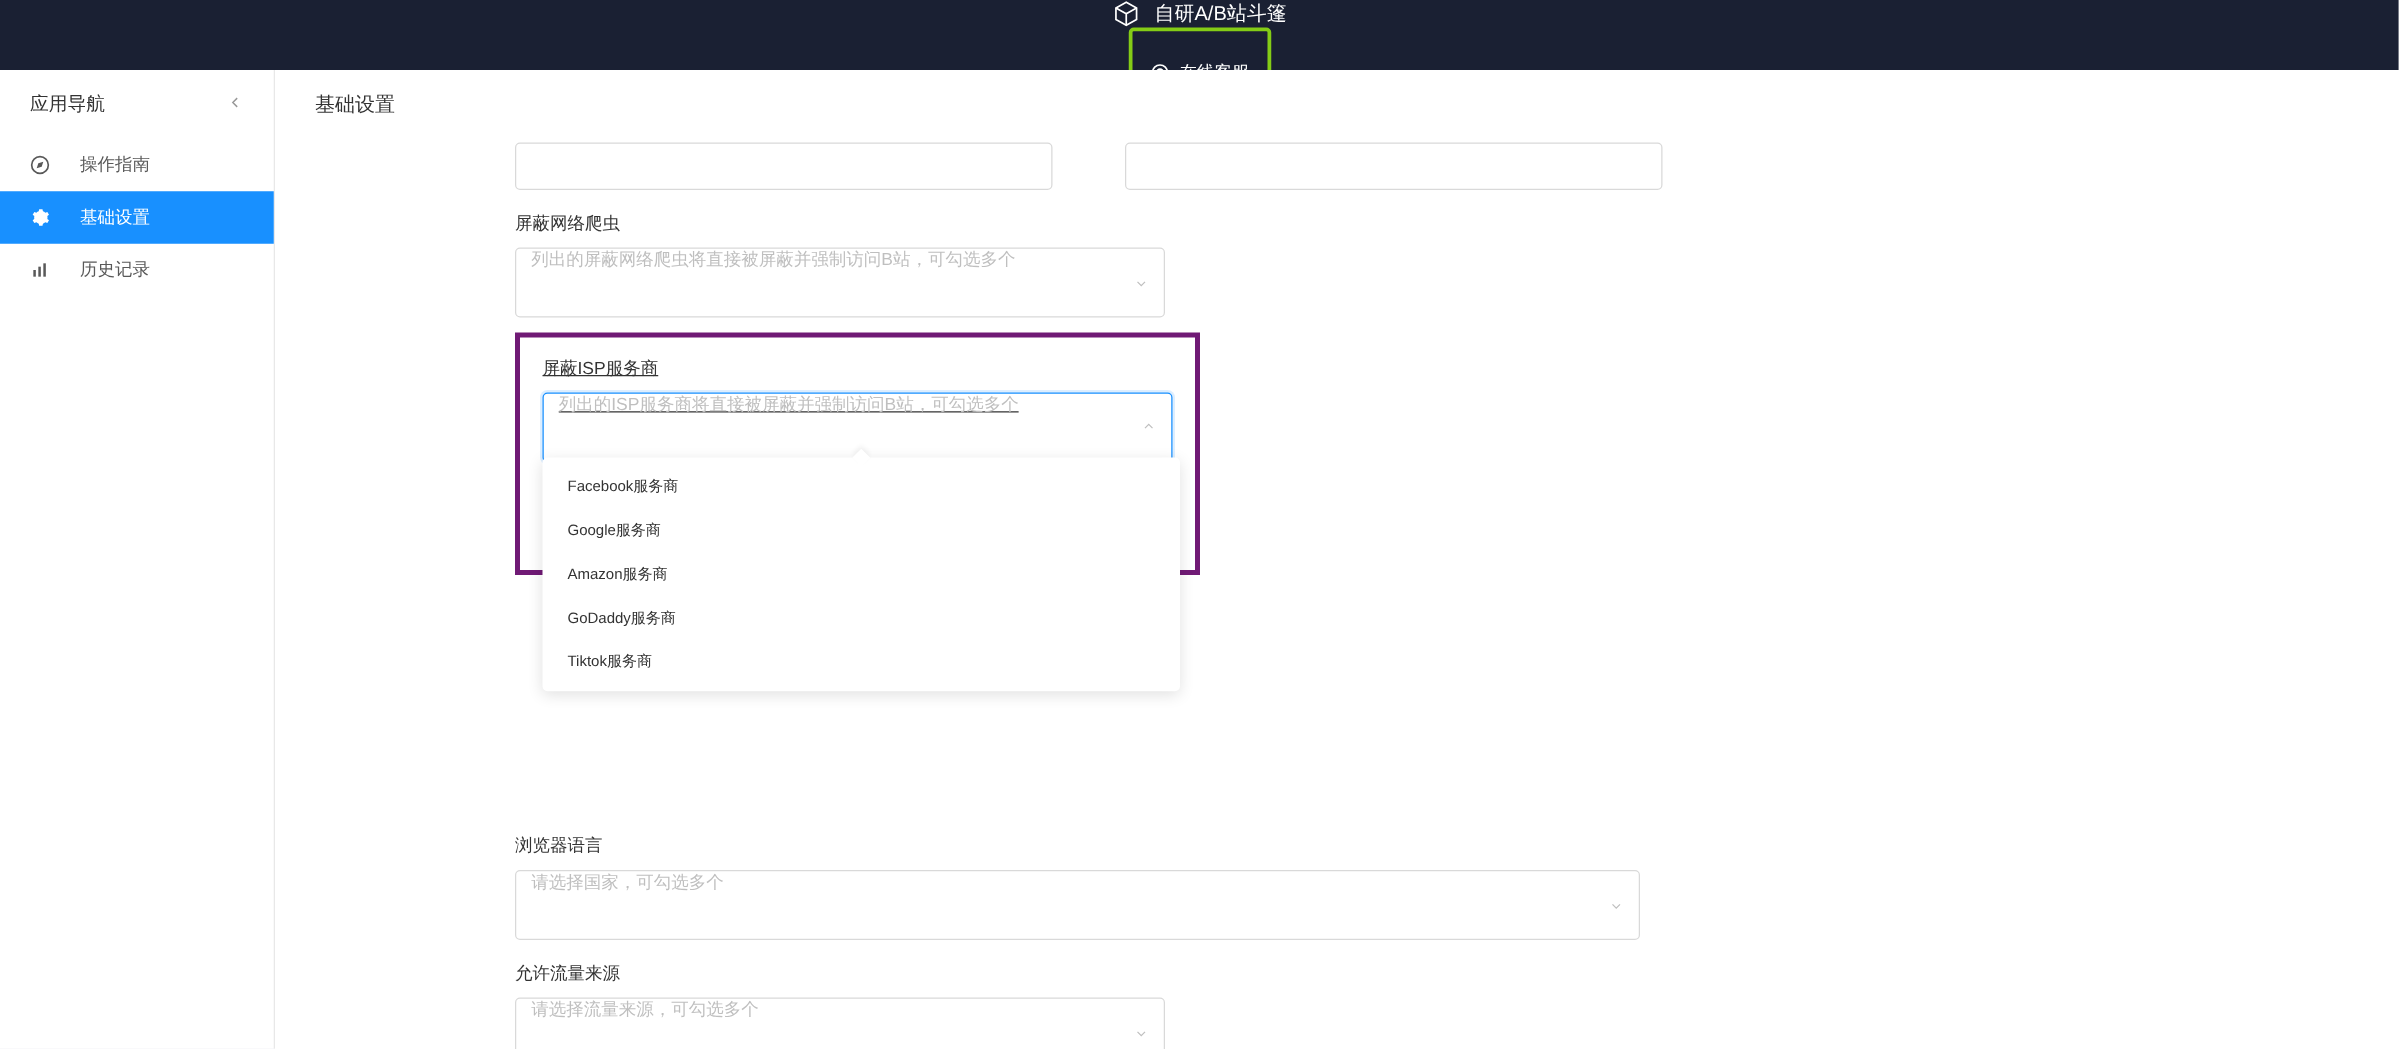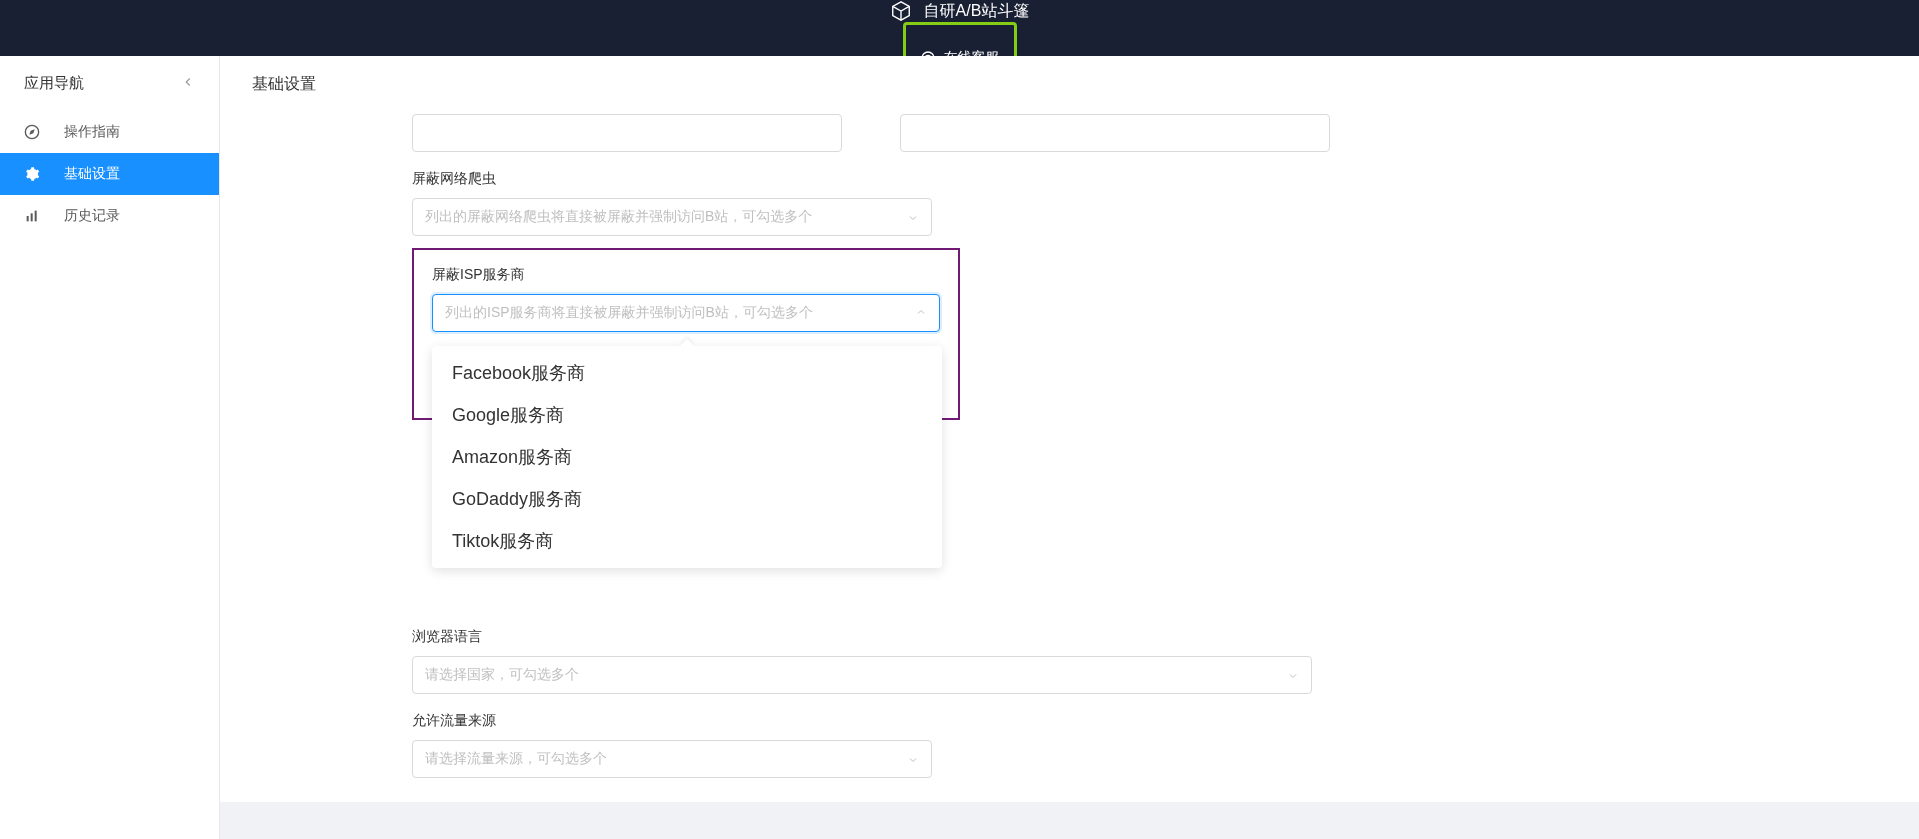--- a/index.html
+++ b/index.html
@@ -27,33 +27,33 @@
     .sidebar-item-icon { width: 16px; height: 16px; display: flex; align-items: center; justify-content: center; }
     
     
     .main { flex: 1; overflow-y: auto; padding: 0; }
     .content-card { background: #fff; margin: 0; }
     .content-header { padding: 18px 32px; border-bottom: 1px solid transparent; }
     .content-title { font-size: 16px; font-weight: 500; color: #333; }
     .content-body { padding: 0 32px 24px; }
     
     .form-label { display: block; font-size: 14px; color: #333; margin-bottom: 10px; margin-top: 18px; }
-    .form-select { width: 100%; height: 38px; border: 1px solid #d9d9d9; border-radius: 4px; background: #fff; padding: 0 30px 0 12px; color: #bfbfbf; font-size: 14px; display: flex; align-items: center; position: relative; cursor: pointer; }
+    .form-select { width: 100%; height: 56px; border: 1px solid #d9d9d9; border-radius: 4px; background: #fff; padding: 0 30px 0 12px; color: #bfbfbf; font-size: 14px; display: flex; align-items: flex-start; position: relative; cursor: pointer; }
     .form-select.focused { border-color: #1890ff; box-shadow: 0 0 0 2px rgba(24,144,255,0.15); }
     .form-select.full { max-width: 900px; }
     .form-select.med { max-width: 520px; }
     
     .select-arrow { position: absolute; right: 12px; top: 50%; transform: translateY(-50%); color: #bfbfbf; width: 12px; height: 12px; }
     .select-arrow.up { transform: translateY(-50%) rotate(180deg); }
     
-    .highlight-box { border: 2px solid #701a75; padding: 10px 18px 86px 18px; margin: 12px 0 0 0; max-width: 548px; position: relative; }
+    .highlight-box { border: 4px solid #701a75; padding: 10px 18px 86px 18px; margin: 12px 0 0 0; max-width: 548px; position: relative; text-decoration: underline; }
     
     .dropdown { position: absolute; background: #fff; border-radius: 4px; box-shadow: 0 3px 12px rgba(0,0,0,0.12); width: 510px; left: 18px; top: 96px; z-index: 100; padding: 6px 0; }
     .dropdown-notch { position: absolute; top: -5px; left: 50%; transform: translateX(-50%); width: 10px; height: 10px; background: #fff; transform: translateX(-50%) rotate(45deg); box-shadow: -2px -2px 4px rgba(0,0,0,0.06); }
-    .dropdown-item { padding: 9px 20px; font-size: 18px; color: #333; cursor: pointer; }
+    .dropdown-item { padding: 9px 20px; font-size: 12px; color: #333; cursor: pointer; }
     
     .row-two-col { display: flex; gap: 48px; }
     .row-two-col .col { flex: 1; max-width: 440px; }
     
     .empty-select-top { height: 38px; border: 1px solid #d9d9d9; border-radius: 4px; background: #fff; max-width: 430px; }
   </style>
 </head>
 <body>
 
 <div class="header">

